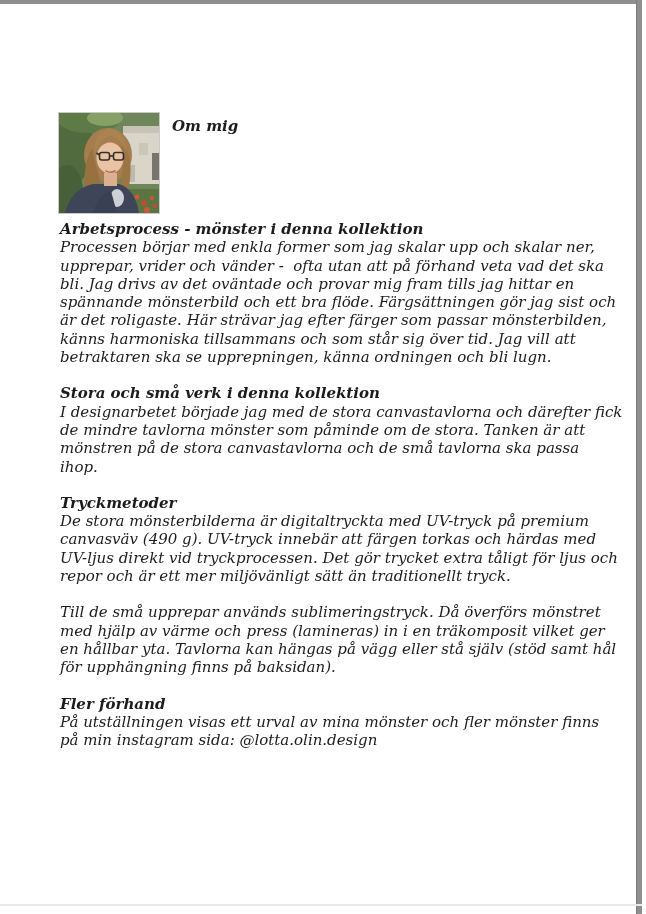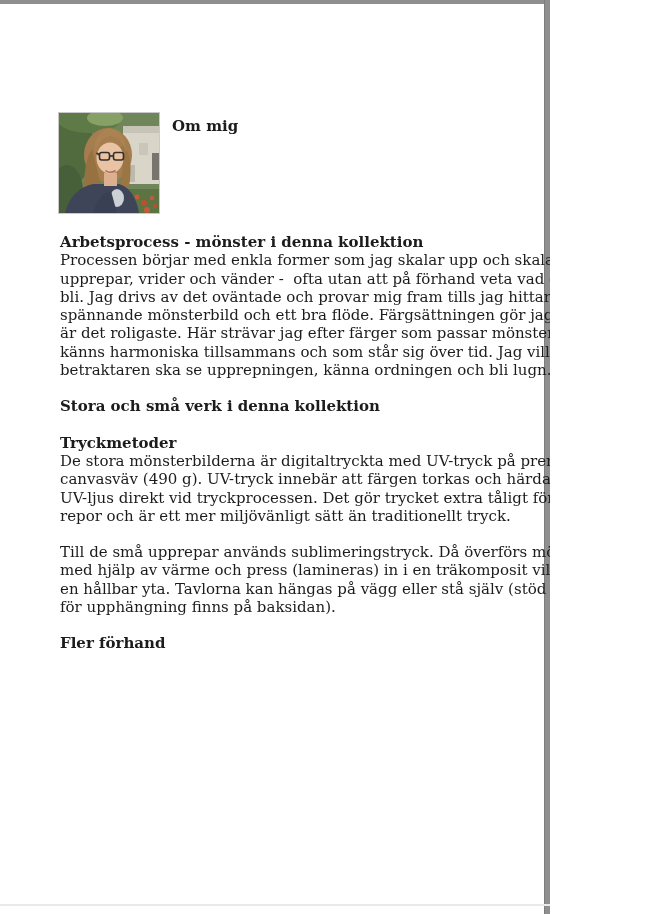--- a/index.html
+++ b/index.html
@@ -1,24 +1,25 @@
 <!DOCTYPE html>
 <html style="--page-bg: #ffffff; --text-color: #1c1c1c; --chrome-gray: #8f8f8f; --bottom-line: #e9e9e9;"><head>
 <meta charset="utf-8">
 <style>
   html,body{margin:0;padding:0;background:#ffffff;}
   .screen{
     position:relative;
-    width:550px;height:914px;
+    width:642px;height:914px;
     background:var(--page-bg,#ffffff);
     overflow:hidden;
     font-family:"DejaVu Serif","Liberation Serif",serif;
     font-size:15px;
     line-height:18.3px;
     color:var(--text-color,#1c1c1c);
+    font-style:italic;
   }
   .top-bar{
     position:absolute;top:0;left:0;width:100%;height:4px;
     background:var(--chrome-gray,#8f8f8f);
   }
   .right-bar{
     position:absolute;top:0;right:0;width:5px;height:100%;
     background:var(--chrome-gray,#8f8f8f);
     border-left:1px solid #7c7c7c;
   }
@@ -30,21 +31,21 @@
     position:absolute;left:58px;top:112px;
     width:100px;height:100px;
     border:1px solid #c9c9c9;
     overflow:hidden;
     background:#6f855a;
   }
   .about-text{
     position:absolute;left:172px;top:117px;width:436px;
   }
   .sections{
-    position:absolute;left:60px;top:233px;width:548px;
+    position:absolute;left:60px;top:220px;width:548px;
   }
   .block{margin:0 0 18px 0;}
   .heading{font-weight:700;}
   .para{white-space:pre;}
 </style>
 </head>
 <body>
 
 <div class="screen">
 
@@ -104,32 +105,38 @@
 upprepar, vrider och vänder -  ofta utan att på förhand veta vad det ska
 bli. Jag drivs av det oväntade och provar mig fram tills jag hittar en
 spännande mönsterbild och ett bra flöde. Färgsättningen gör jag sist och
 är det roligaste. Här strävar jag efter färger som passar mönsterbilden,
 känns harmoniska tillsammans och som står sig över tid. Jag vill att
 betraktaren ska se upprepningen, känna ordningen och bli lugn.</div>
     </div>
 
     <div class="block">
       <div class="heading">Stora och små verk i denna kollektion</div>
+      <div class="para">I designarbetet började jag med de stora canvastavlorna och därefter fick
+de mindre tavlorna mönster som påminde om de stora. Tanken är att
+mönstren på de stora canvastavlorna och de små tavlorna ska passa
+ihop.</div>
     </div>
 
     <div class="block">
       <div class="heading">Tryckmetoder</div>
       <div class="para block">De stora mönsterbilderna är digitaltryckta med UV-tryck på premium
 canvasväv (490 g). UV-tryck innebär att färgen torkas och härdas med
 UV-ljus direkt vid tryckprocessen. Det gör trycket extra tåligt för ljus och
 repor och är ett mer miljövänligt sätt än traditionellt tryck.</div>
       <div class="para">Till de små upprepar används sublimeringstryck. Då överförs mönstret
 med hjälp av värme och press (lamineras) in i en träkomposit vilket ger
 en hållbar yta. Tavlorna kan hängas på vägg eller stå själv (stöd samt hål
 för upphängning finns på baksidan).</div>
     </div>
 
     <div class="block">
       <div class="heading">Fler förhand</div>
+      <div class="para">På utställningen visas ett urval av mina mönster och fler mönster finns
+på min instagram sida: @lotta.olin.design</div>
     </div>
 
   </div>
 </div>
 
 </body></html>

